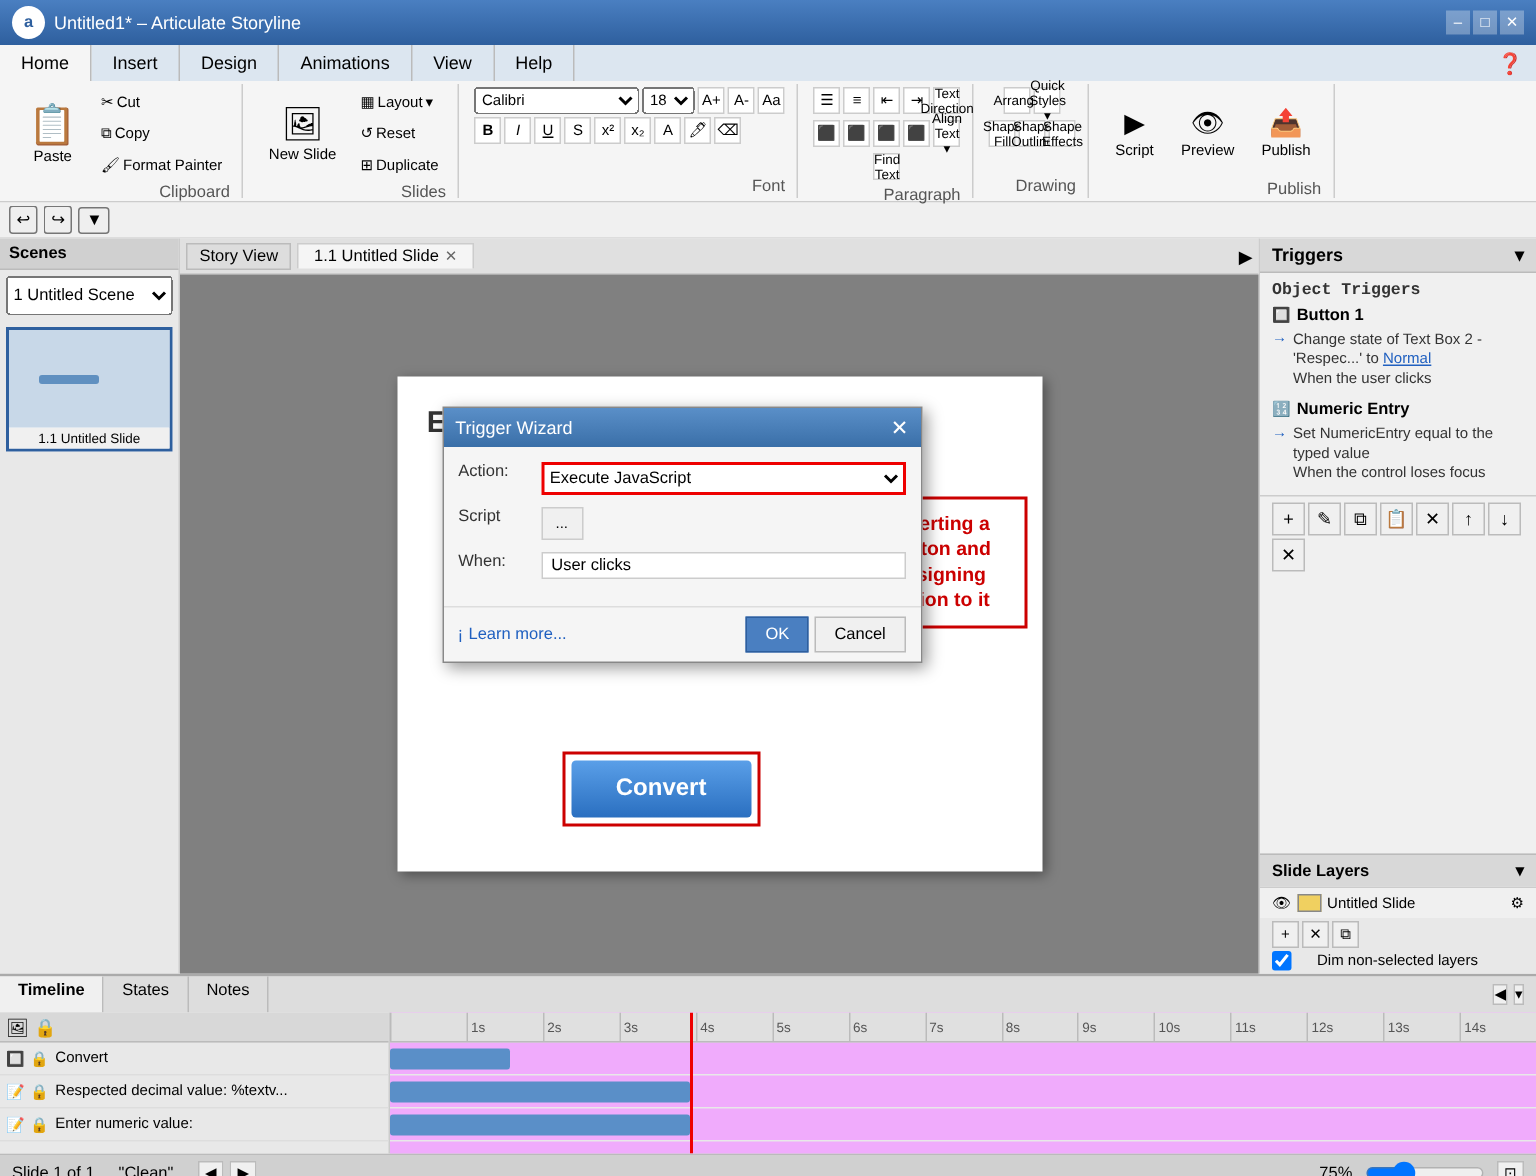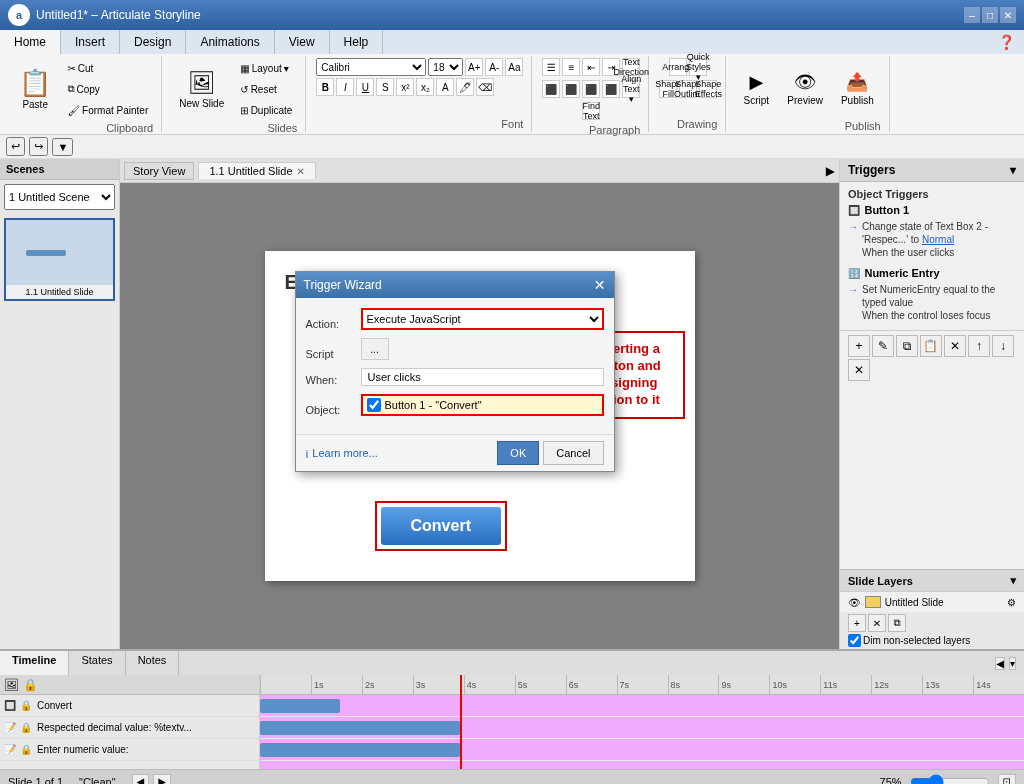--- a/index.html
+++ b/index.html
@@ -64,21 +64,21 @@
 
     
     .slide-area { flex: 1; background: #808080; display: flex; align-items: center; justify-content: center; position: relative; overflow: hidden; }
     .slide-canvas { background: white; width: 430px; height: 330px; position: relative; box-shadow: 2px 2px 8px rgba(0,0,0,0.4); }
 
     
     .dialog-overlay { position: absolute; top: 20px; left: 30px; width: 320px; background: #f5f5f5; border: 1px solid #888; box-shadow: 3px 3px 10px rgba(0,0,0,0.4); z-index: 10; }
     .dialog-title-bar { background: linear-gradient(to bottom, #5a8fc8, #3a6fa8); color: white; padding: 5px 8px; display: flex; align-items: center; justify-content: space-between; font-size: 12px; }
     .dialog-close-btn { color: white; cursor: pointer; font-size: 14px; }
     .dialog-body { padding: 10px; }
-    .dialog-row { display: flex; align-items: flex-end; margin-bottom: 8px; }
+    .dialog-row { display: flex; align-items: flex-start; margin-bottom: 8px; }
     .dialog-label { width: 55px; font-size: 11px; color: #333; flex-shrink: 0; }
     .dialog-select { flex: 1; height: 22px; border: 2px solid #e00; font-size: 11px; background: white; }
     .dialog-script-btn { width: 28px; height: 22px; border: 1px solid #ccc; background: #f0f0f0; cursor: pointer; font-size: 10px; display: flex; align-items: center; justify-content: center; }
     .when-text { background: #fff; border: 1px solid #ccc; padding: 2px 6px; font-size: 11px; flex: 1; }
     .object-select { flex: 1; height: 22px; border: 2px solid #e00; font-size: 11px; background: #fff8d0; padding: 0 4px; display: flex; align-items: center; }
     .object-checkbox { width: 14px; height: 14px; margin-right: 4px; }
     .show-conditions { font-size: 11px; color: #2060c0; cursor: pointer; margin-bottom: 8px; }
     .dialog-footer { display: flex; align-items: center; justify-content: space-between; padding: 6px 10px; border-top: 1px solid #ddd; }
     .learn-more { font-size: 11px; color: #2060c0; display: flex; align-items: center; gap: 4px; cursor: pointer; }
     .footer-btns { display: flex; gap: 4px; }
@@ -90,21 +90,21 @@
     .convert-btn-container { position: absolute; bottom: 30px; left: 110px; border: 2px solid #cc0000; padding: 4px; }
     .convert-btn { background: linear-gradient(to bottom, #5a9fe8, #2a6fc0); color: white; border: none; padding: 10px 30px; font-size: 16px; font-weight: bold; cursor: pointer; border-radius: 3px; }
 
     
     .annotation-box { position: absolute; right: 10px; top: 80px; width: 115px; background: rgba(255,255,255,0.95); border: 2px solid #cc0000; padding: 8px; font-size: 13px; font-weight: bold; color: #cc0000; text-align: center; line-height: 1.3; }
 
     
     .triggers-panel { width: 185px; background: #f0f0f0; border-left: 1px solid #ccc; display: flex; flex-direction: column; }
     .triggers-header { background: #d8d8d8; padding: 4px 8px; font-size: 12px; font-weight: bold; border-bottom: 1px solid #bbb; display: flex; align-items: center; justify-content: space-between; }
     .triggers-section { padding: 6px 8px; }
-    .triggers-section-title { font-size: 11px; font-weight: bold; color: #333; margin-bottom: 4px; }
+    .triggers-section-title { font-size: 11px; font-weight: bold; color: #333; margin-bottom: 4px; font-family: Liberation Mono, monospace; }
     .trigger-item { font-size: 10px; color: #333; margin-bottom: 2px; display: flex; align-items: flex-start; gap: 4px; }
     .trigger-text { line-height: 1.3; }
     .trigger-link { color: #2060c0; text-decoration: underline; cursor: pointer; }
     .triggers-toolbar { display: flex; gap: 2px; padding: 4px 8px; border-top: 1px solid #ccc; flex-wrap: wrap; }
     .trigger-tool-btn { width: 22px; height: 22px; border: 1px solid #bbb; background: #f0f0f0; font-size: 12px; cursor: pointer; display: flex; align-items: center; justify-content: center; }
     .slide-layers { background: #d8d8d8; padding: 4px 8px; font-size: 11px; font-weight: bold; border-top: 1px solid #bbb; display: flex; align-items: center; justify-content: space-between; }
 
     
     .bottom-panel { height: 120px; background: #f0f0f0; border-top: 2px solid #aaa; display: flex; flex-direction: column; }
     .bottom-tabs { display: flex; height: 24px; background: #ddd; }
@@ -122,21 +122,21 @@
 
     
     .status-bar { height: 24px; background: #d0d0d0; border-top: 1px solid #bbb; display: flex; align-items: center; padding: 0 8px; gap: 16px; font-size: 11px; }
     .status-right { margin-left: auto; display: flex; align-items: center; gap: 8px; }
 
     
     .slide-layers-bottom { display: flex; align-items: center; padding: 4px 8px; background: #f0f0f0; border-top: 1px solid #ccc; }
     .slide-layer-item { display: flex; align-items: center; gap: 4px; font-size: 10px; flex: 1; }
     .layer-color { width: 16px; height: 12px; background: #f0d060; border: 1px solid #888; }
     .layer-tool-btn { width: 18px; height: 18px; border: 1px solid #bbb; background: #f0f0f0; font-size: 10px; cursor: pointer; display: flex; align-items: center; justify-content: center; }
-    .dim-checkbox { display: flex; align-items: center; gap: 2px; font-size: 10px; }
+    .dim-checkbox { display: flex; align-items: center; gap: 17px; font-size: 10px; }
 
     .main-content { display: flex; flex-direction: column; flex: 1; }
   </style>
 </head>
 <body>
 
 <div class="title-bar">
   <div class="title-bar-left">
     <div class="title-bar-logo">a</div>
     <span class="title-bar-title">Untitled1* – Articulate Storyline</span>
@@ -327,27 +327,20 @@
             <div class="dialog-row">
               <span class="dialog-label">Script</span>
               <button class="dialog-script-btn">...</button>
             </div>
 
             <div class="dialog-row">
               <span class="dialog-label">When:</span>
               <div class="when-text">User clicks</div>
             </div>
 
-            <div class="dialog-row">
-              <span class="dialog-label">Object:</span>
-              <div class="object-select">
-                <input type="checkbox" class="object-checkbox" checked="" style="">
-                <span>Button 1 - "Convert"</span>
-              </div>
-            </div>
 
           </div>
 
           <div class="dialog-footer">
             <div class="learn-more">
               <span>ℹ</span>
               <span>Learn more...</span>
             </div>
             <div class="footer-btns">
               <button class="footer-btn footer-btn-ok">OK</button>

